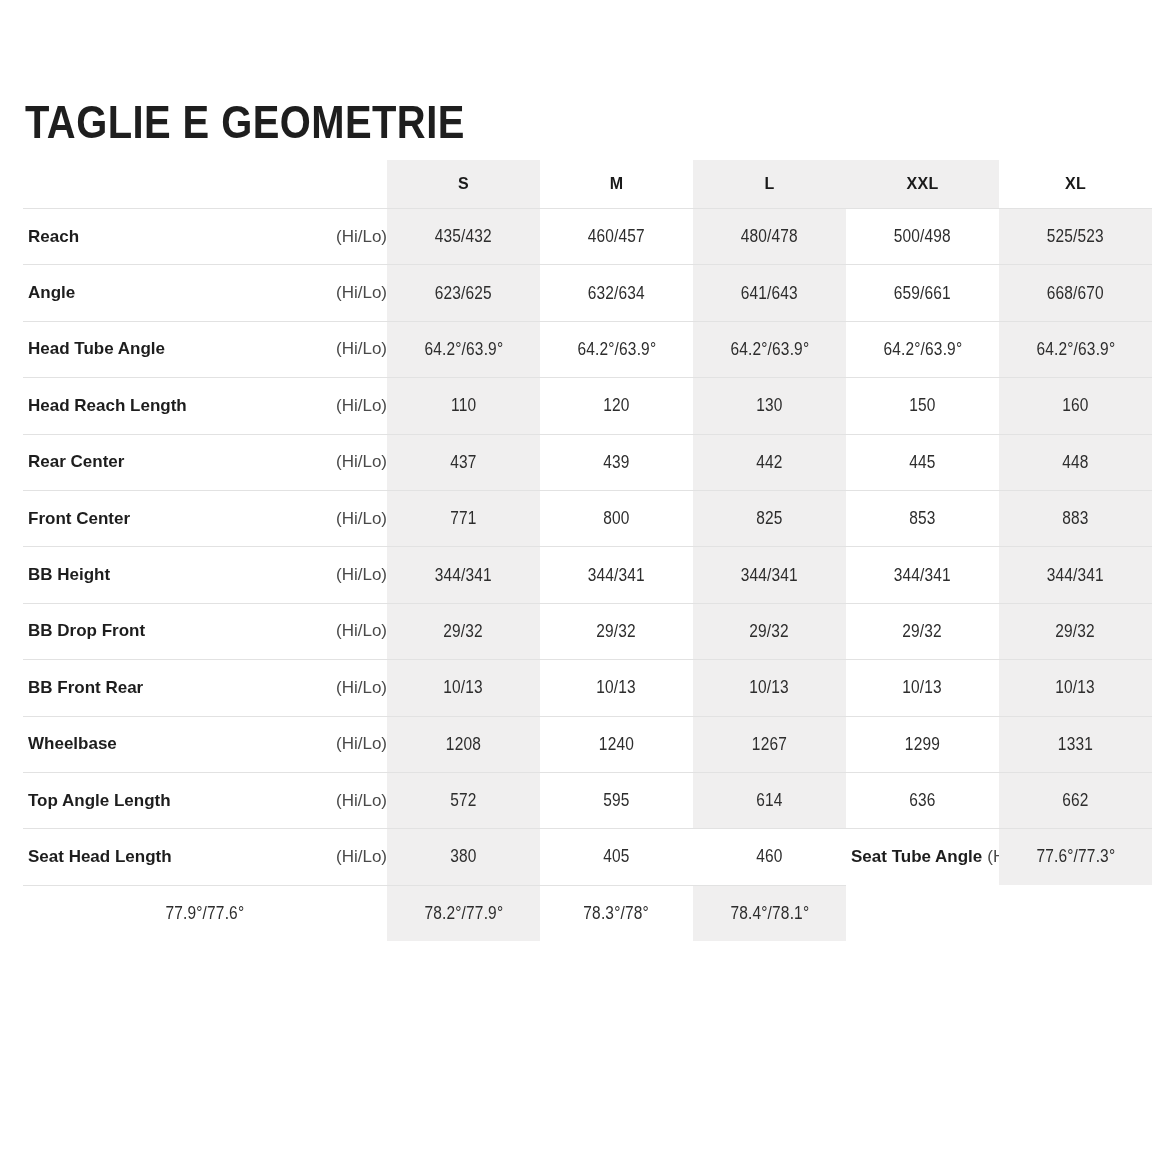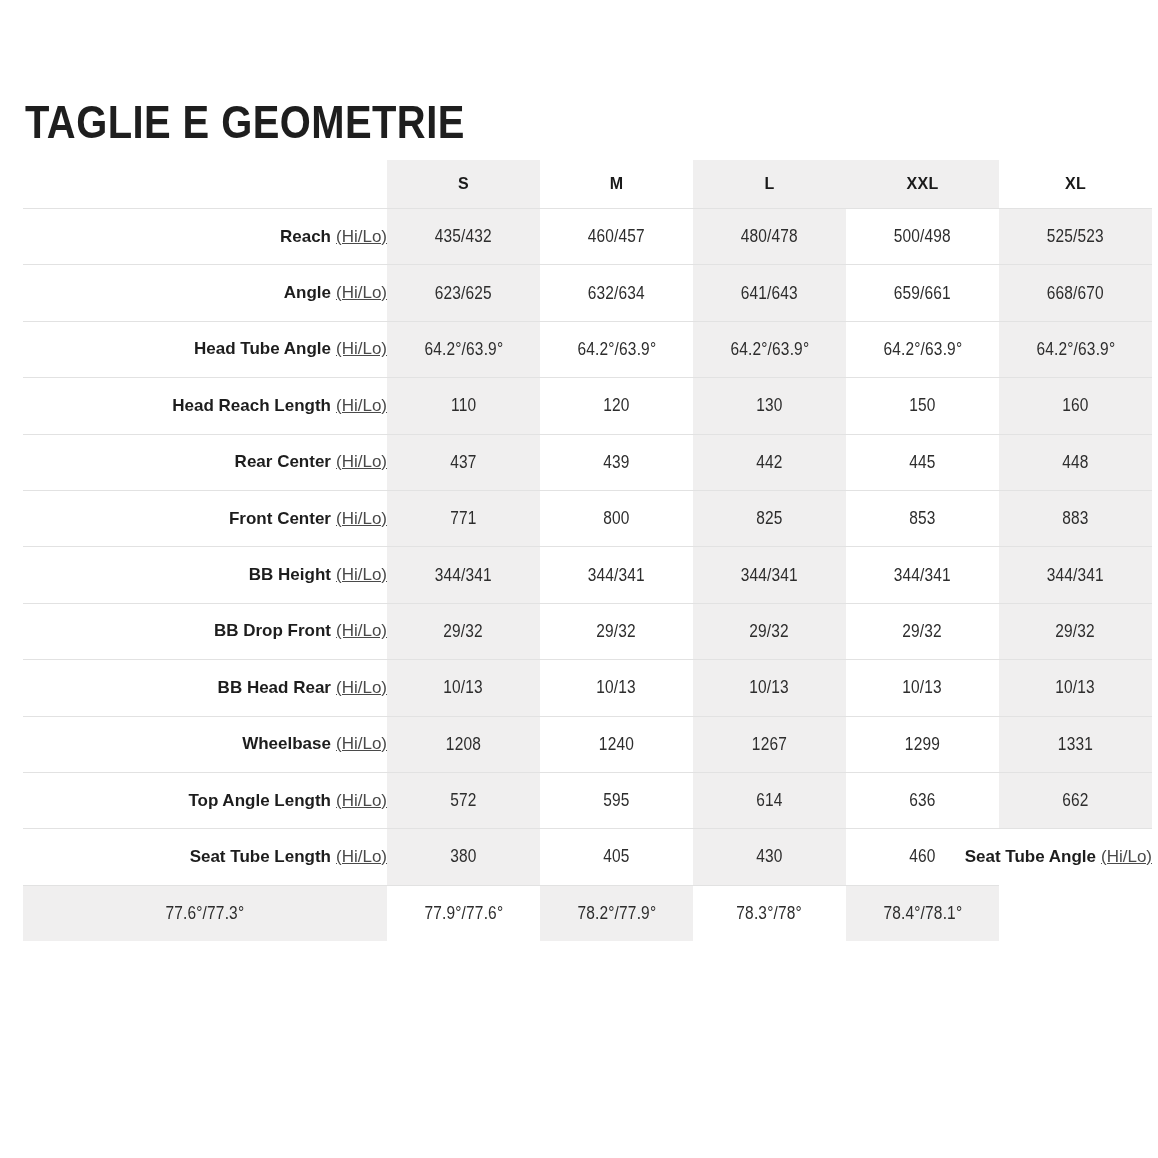--- a/index.html
+++ b/index.html
@@ -44,28 +44,28 @@
     color: #1a1a1a;
     letter-spacing: 0.3px;
   }
   .corner-cell { background: #ffffff; }
   .body-cell {
     height: 56.4px;
     border-top: 1px solid #e2e2e2;
   }
   .shade { background: #f0efef; }
   .label-cell {
-    justify-content: flex-end;
+    justify-content: space-between;
     padding-left: 5px;
     font-size: 17px;
     color: #1d1d1d;
     white-space: nowrap;
   }
   .label-cell .lbl-bold { font-weight: bold; color: #1d1d1d; }
-  .label-cell .lbl-suffix { font-weight: normal; color: #4a4a4a; margin-left: 5px; text-decoration: underline; }
+  .label-cell .lbl-suffix { font-weight: normal; color: #4a4a4a; margin-left: 5px; }
   .value-cell { font-size: 18px; color: #2d2d2d; }
   .value-cell .val {
     display: inline-block;
     transform: scaleX(0.86);
     letter-spacing: 0.2px;
     white-space: nowrap;
   }
 </style>
 </head>
 <body>
@@ -227,21 +227,21 @@
       <div class="cell body-cell value-cell shade">
         <span class="val">29/32</span>
       </div>
       <div class="cell body-cell value-cell">
         <span class="val">29/32</span>
       </div>
       <div class="cell body-cell value-cell shade">
         <span class="val">29/32</span>
       </div>
       <div class="cell body-cell label-cell">
-        <span class="lbl-bold">BB Head Rear</span>
+        <span class="lbl-bold">BB Front Rear</span>
         <span class="lbl-suffix">(Hi/Lo)</span>
       </div>
       <div class="cell body-cell value-cell shade">
         <span class="val">10/13</span>
       </div>
       <div class="cell body-cell value-cell">
         <span class="val">10/13</span>
       </div>
       <div class="cell body-cell value-cell shade">
         <span class="val">10/13</span>
@@ -284,31 +284,28 @@
       <div class="cell body-cell value-cell shade">
         <span class="val">614</span>
       </div>
       <div class="cell body-cell value-cell">
         <span class="val">636</span>
       </div>
       <div class="cell body-cell value-cell shade">
         <span class="val">662</span>
       </div>
       <div class="cell body-cell label-cell">
-        <span class="lbl-bold">Seat Tube Length</span>
+        <span class="lbl-bold">Seat Head Length</span>
         <span class="lbl-suffix">(Hi/Lo)</span>
       </div>
       <div class="cell body-cell value-cell shade">
         <span class="val">380</span>
       </div>
       <div class="cell body-cell value-cell">
         <span class="val">405</span>
-      </div>
-      <div class="cell body-cell value-cell shade">
-        <span class="val">430</span>
       </div>
       <div class="cell body-cell value-cell">
         <span class="val">460</span>
       </div>
       <div class="cell body-cell label-cell">
         <span class="lbl-bold">Seat Tube Angle</span>
         <span class="lbl-suffix">(Hi/Lo)</span>
       </div>
       <div class="cell body-cell value-cell shade">
         <span class="val">77.6°/77.3°</span>

